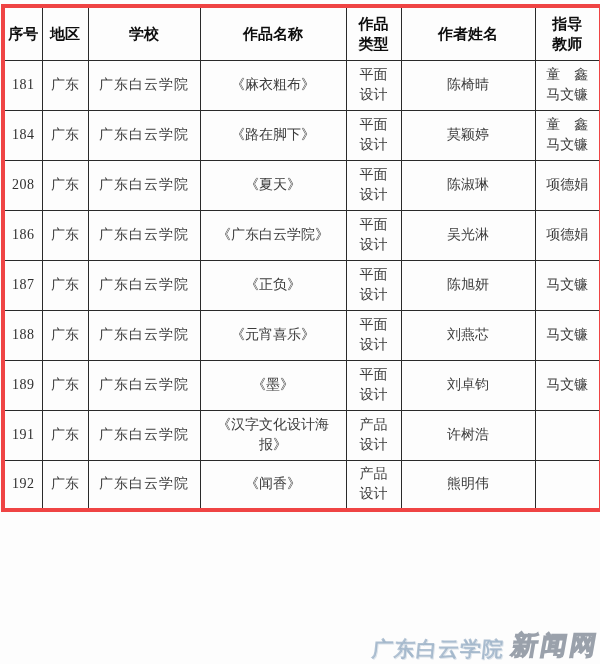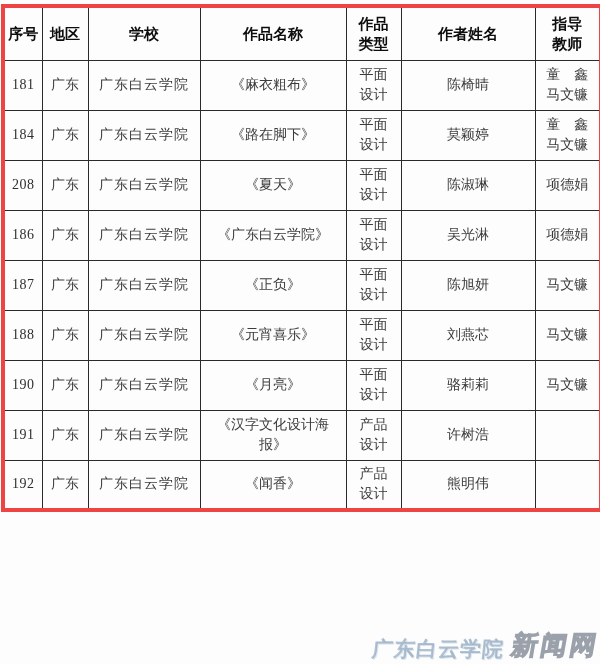--- a/index.html
+++ b/index.html
@@ -166,27 +166,27 @@
       <td class="cell-no">188</td>
       <td class="cell-region">广东</td>
       <td class="cell-school">广东白云学院</td>
       <td class="cell-title">《元宵喜乐》</td>
       <td class="cell-type">平面
 设计</td>
       <td class="cell-author">刘燕芯</td>
       <td class="cell-teacher">马文镰</td>
     </tr>
         <tr class="data-row">
-      <td class="cell-no">190</td>
-      <td class="cell-region">广东</td>
-      <td class="cell-school">广东白云学院</td>
-      <td class="cell-title">《月亮》</td>
-      <td class="cell-type">平面
-设计</td>
-      <td class="cell-author">骆莉莉</td>
+      <td class="cell-no">189</td>
+      <td class="cell-region">广东</td>
+      <td class="cell-school">广东白云学院</td>
+      <td class="cell-title">《墨》</td>
+      <td class="cell-type">平面
+设计</td>
+      <td class="cell-author">刘卓钧</td>
       <td class="cell-teacher">马文镰</td>
     </tr>
         <tr class="data-row">
       <td class="cell-no">191</td>
       <td class="cell-region">广东</td>
       <td class="cell-school">广东白云学院</td>
       <td class="cell-title">《汉字文化设计海报》</td>
       <td class="cell-type">产品
 设计</td>
       <td class="cell-author">许树浩</td>

